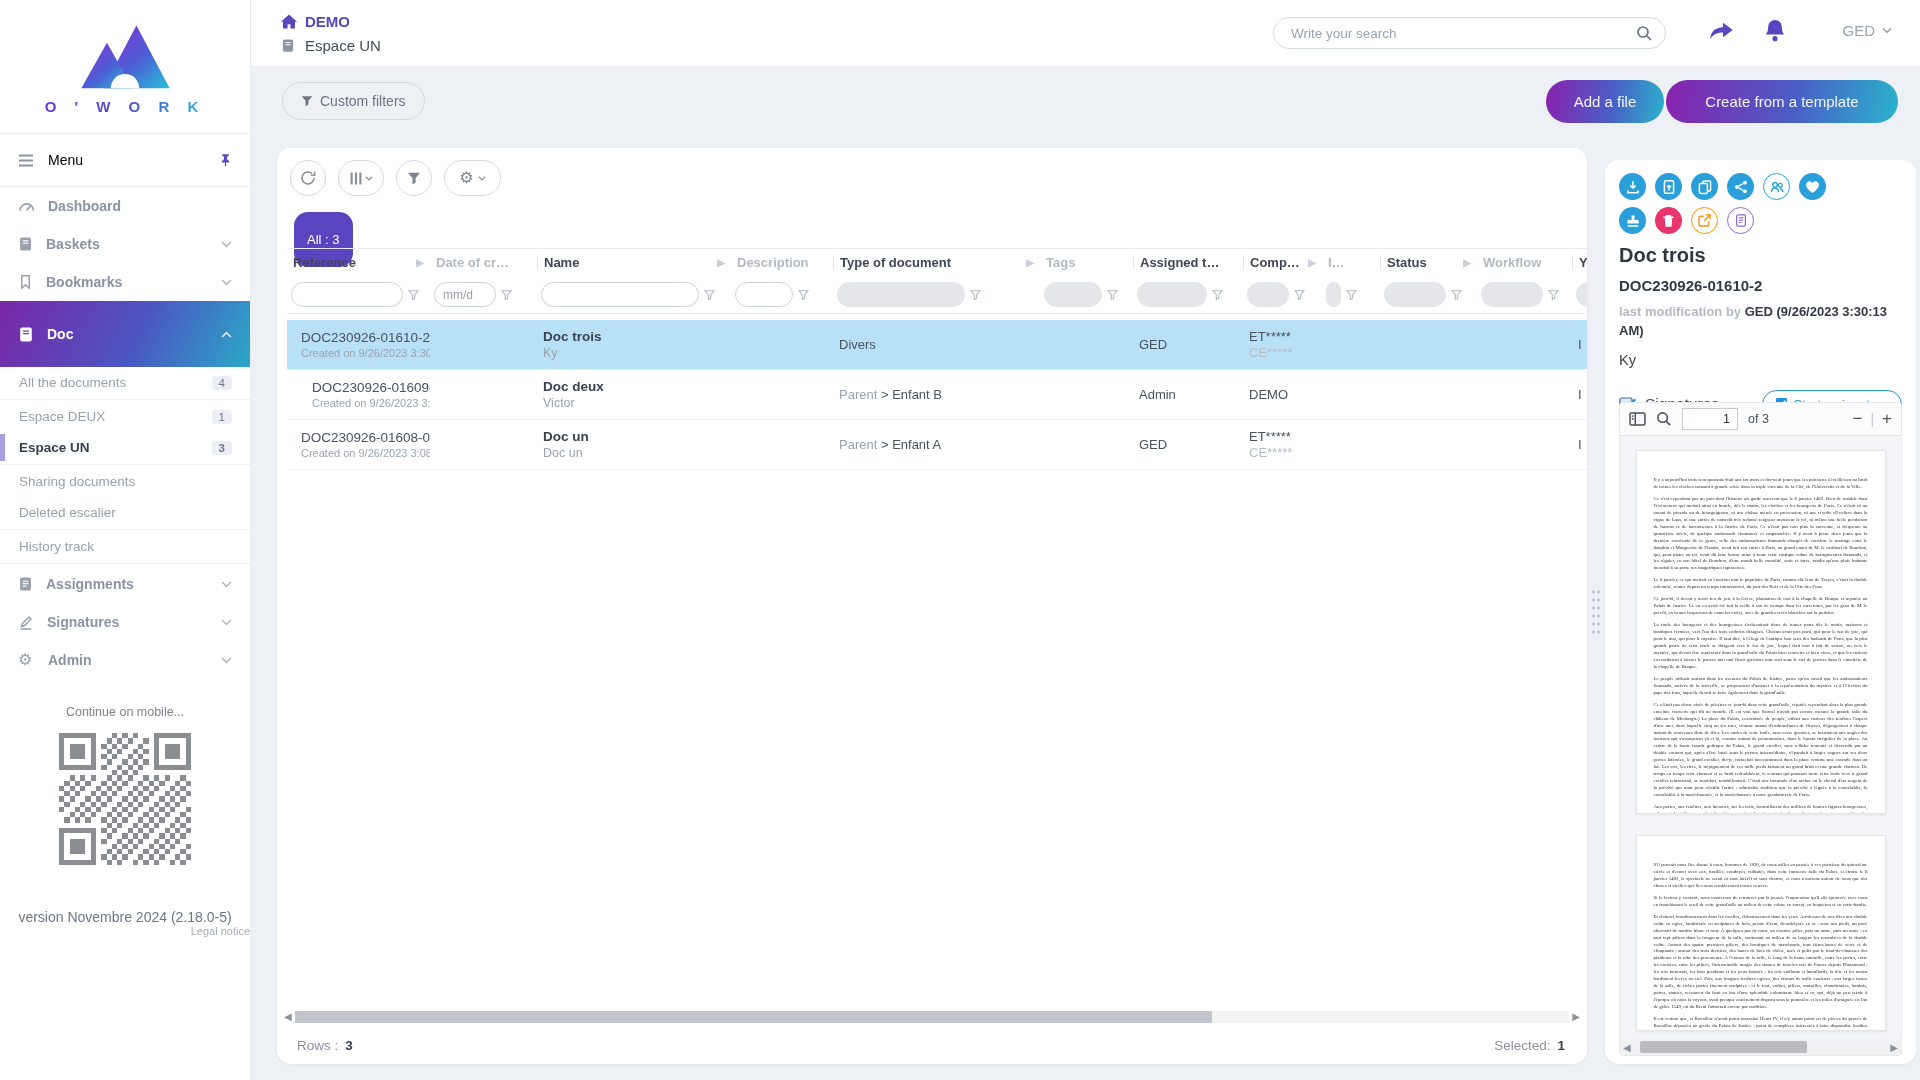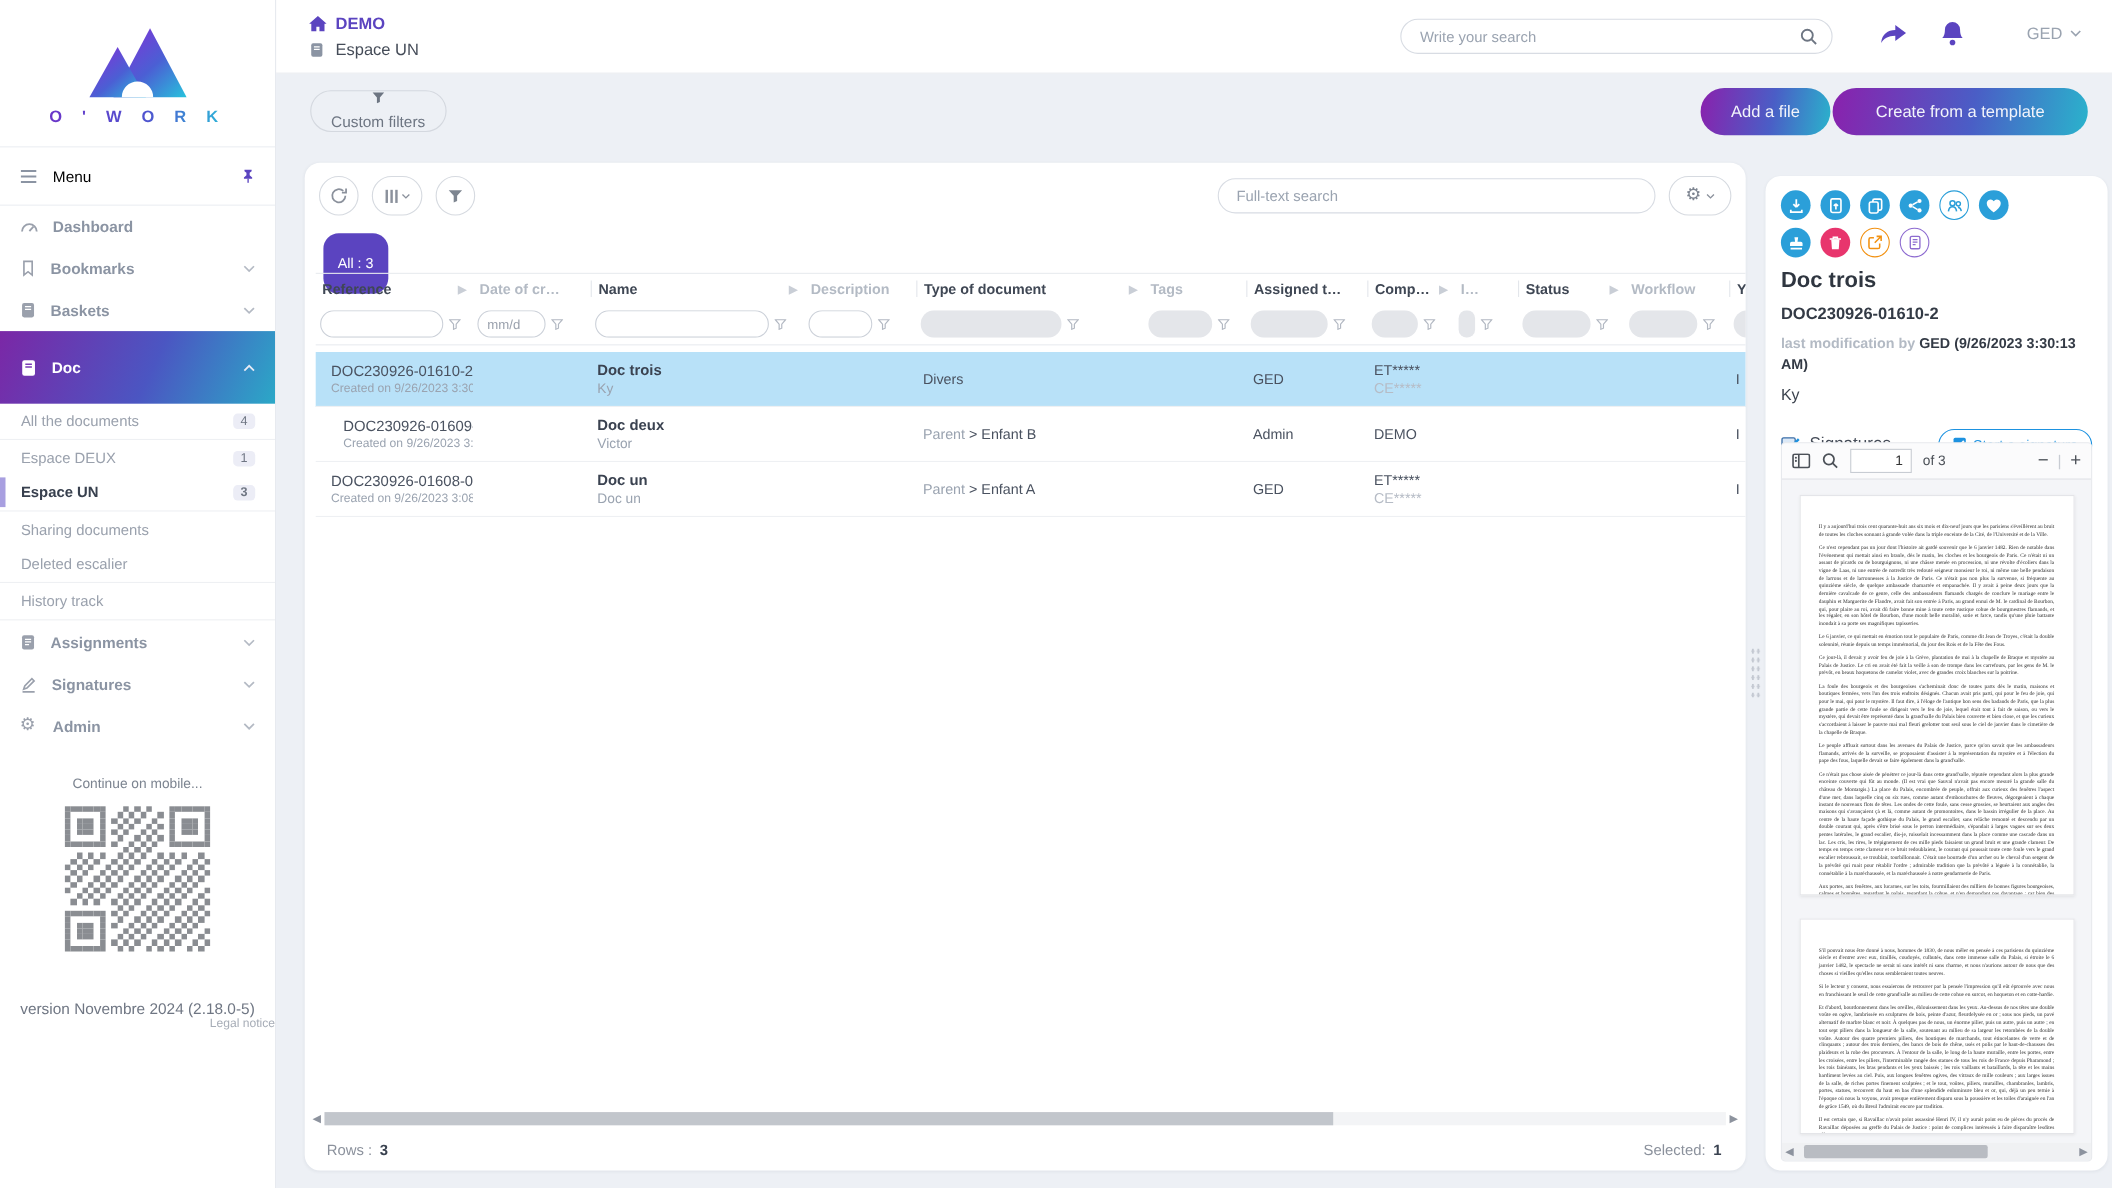--- a/index.html
+++ b/index.html
@@ -46,21 +46,21 @@
     border-radius:16px; background:#fff; display:flex; align-items:center; padding:0 12px 0 17px; }
   .search-pill input { border:none; outline:none; flex:1; font-size:13.5px; color:#555;
     font-family:"Liberation Sans",sans-serif; background:transparent; }
   .search-pill input::placeholder { color:#9aa3b0; }
   .top-ic { position:absolute; top:18px; cursor:pointer; }
   .profile { position:absolute; right:28px; top:22px; font-size:15px; color:#9aa3b0; display:flex; gap:7px; align-items:center; cursor:pointer; }
 
   
   .btn-outline { position:absolute; left:282px; top:82px; height:38px; border:1px solid #d4d8df; border-radius:19px;
     background:transparent; display:flex; align-items:center; gap:7px; padding:0 18px;
-    font-size:14px; color:#6d7582; cursor:pointer;flex-direction:column; }
+    font-size:14px; color:#6d7582; cursor:pointer; }
   .btn-grad { position:absolute; top:80px; height:43px; border:none; border-radius:22px;
     background:linear-gradient(100deg,#8a21ad,#4a5ec6 55%,#2ab3cc); color:#f2f4fb;
     font-size:15px; padding:0 26px; cursor:pointer; font-family:"Liberation Sans",sans-serif; }
 
   
   .card { position:absolute; left:277px; top:148px; width:1310px; height:916px; background:#fff;
     border-radius:14px; box-shadow:0 1px 3px rgba(40,50,70,.06); overflow:hidden; }
   .tb-row { position:absolute; left:0; top:7px; right:0; height:46px; display:flex; align-items:center; padding:0 13px; gap:12px; }
   .cbtn { width:36px; height:36px; border-radius:50%; border:1px solid #d6dae0; background:#fff;
     display:flex; align-items:center; justify-content:center; cursor:pointer; }
@@ -177,35 +177,35 @@
 
   <div class="si">
     <svg width="17" height="16" viewBox="0 0 17 16">
         <path d="M2 12.5a6.7 6.7 0 0 1 13.4 0" fill="none" stroke="#9aa0ac" stroke-width="1.7"></path>
         <path d="M8.7 12.2 12.4 8" stroke="#9aa0ac" stroke-width="1.7"></path>
       </svg>
     <span class="lbl" style="font-weight:bold">Dashboard</span>
   </div>
   <div class="si">
     <svg width="15" height="16" viewBox="0 0 16 16">
-        <path d="M4 1.2h8v13.3L8 11.2l-4 3.3z" fill="none" stroke="#9aa0ac" stroke-width="1.6"></path>
-      </svg>
-    <span class="lbl">Bookmarks</span>
+        <rect x="2.2" y="1" width="11.6" height="14" rx="2" fill="#9aa0ac"></rect>
+        <path d="M5 4.6h6M5 7.2h6" stroke="#fff" stroke-width="1.3"></path>
+      </svg>
+    <span class="lbl">Baskets</span>
     <span class="chev">
         <svg width="11" height="7" viewBox="0 0 12 8">
           <path d="M1 1.2 6 6.2 11 1.2" fill="none" stroke="#b4bac4" stroke-width="1.8"></path>
         </svg>
       </span>
   </div>
   <div class="si">
     <svg width="15" height="16" viewBox="0 0 16 16">
-        <rect x="2.2" y="1" width="11.6" height="14" rx="2" fill="#9aa0ac"></rect>
-        <path d="M5 4.6h6M5 7.2h6" stroke="#fff" stroke-width="1.3"></path>
-      </svg>
-    <span class="lbl">Baskets</span>
+        <path d="M4 1.2h8v13.3L8 11.2l-4 3.3z" fill="none" stroke="#9aa0ac" stroke-width="1.6"></path>
+      </svg>
+    <span class="lbl">Bookmarks</span>
     <span class="chev">
         <svg width="11" height="7" viewBox="0 0 12 8">
           <path d="M1 1.2 6 6.2 11 1.2" fill="none" stroke="#b4bac4" stroke-width="1.8"></path>
         </svg>
       </span>
   </div>
 
   <div class="si si-active">
     <svg width="16" height="17" viewBox="0 0 16 16">
         <rect x="2.2" y="1" width="11.6" height="14" rx="2" fill="#fff"></rect>
@@ -975,23 +975,20 @@
           <rect x="9.3" y="0.5" width="2.2" height="12" fill="#8b919c"></rect>
         </svg>
       <svg width="8" height="5" viewBox="0 0 12 8">
           <path d="M1 1.2 6 6.2 11 1.2" fill="none" stroke="#8b919c" stroke-width="2"></path>
         </svg>
     </div>
     <div class="cbtn">
       <svg width="14" height="13" viewBox="0 0 16 15">
           <path d="M1 1h14l-5.2 6v5.5L6.2 14V7z" fill="#7d8590"></path>
         </svg>
-    </div>
-    <div class="ft-search">
-      <input placeholder="Full-text search" style="">
     </div>
     <div class="gear-pill">
       <span style="font-size:16px;line-height:1">⚙</span>
       <svg width="8" height="5" viewBox="0 0 12 8">
           <path d="M1 1.2 6 6.2 11 1.2" fill="none" stroke="#8b919c" stroke-width="2"></path>
         </svg>
     </div>
   </div>
 
   <div class="chip">All : 3</div>

